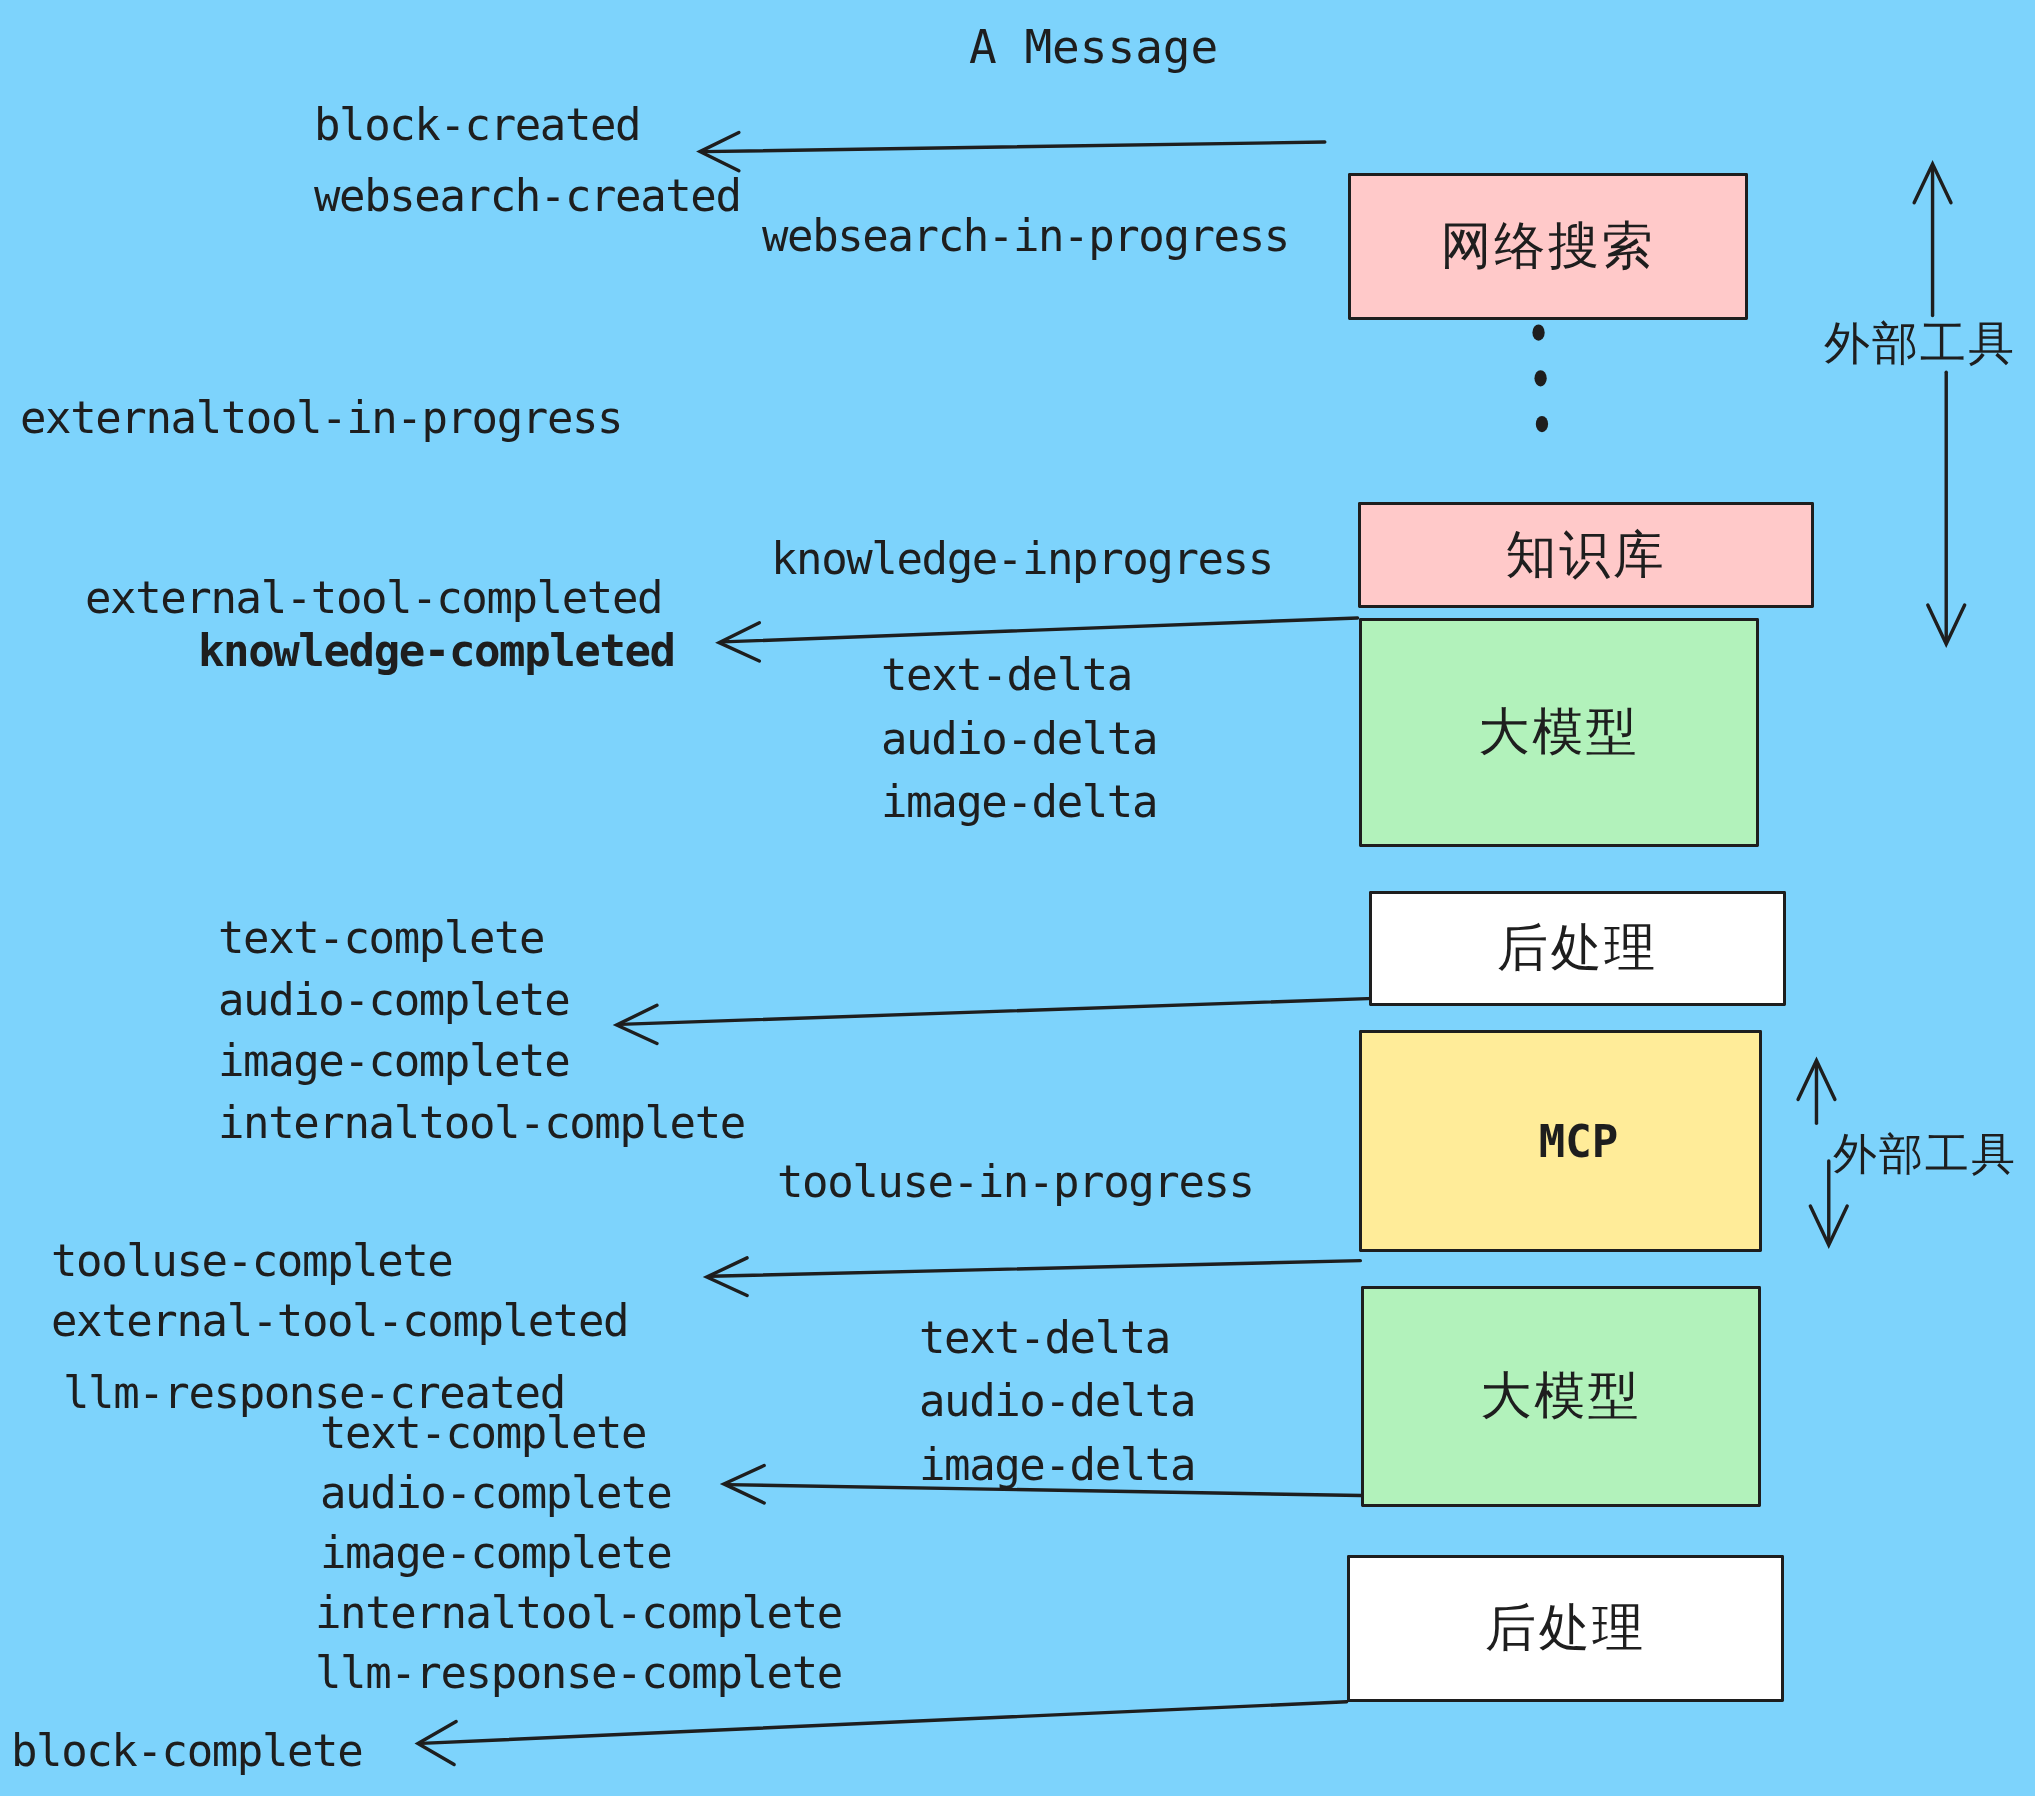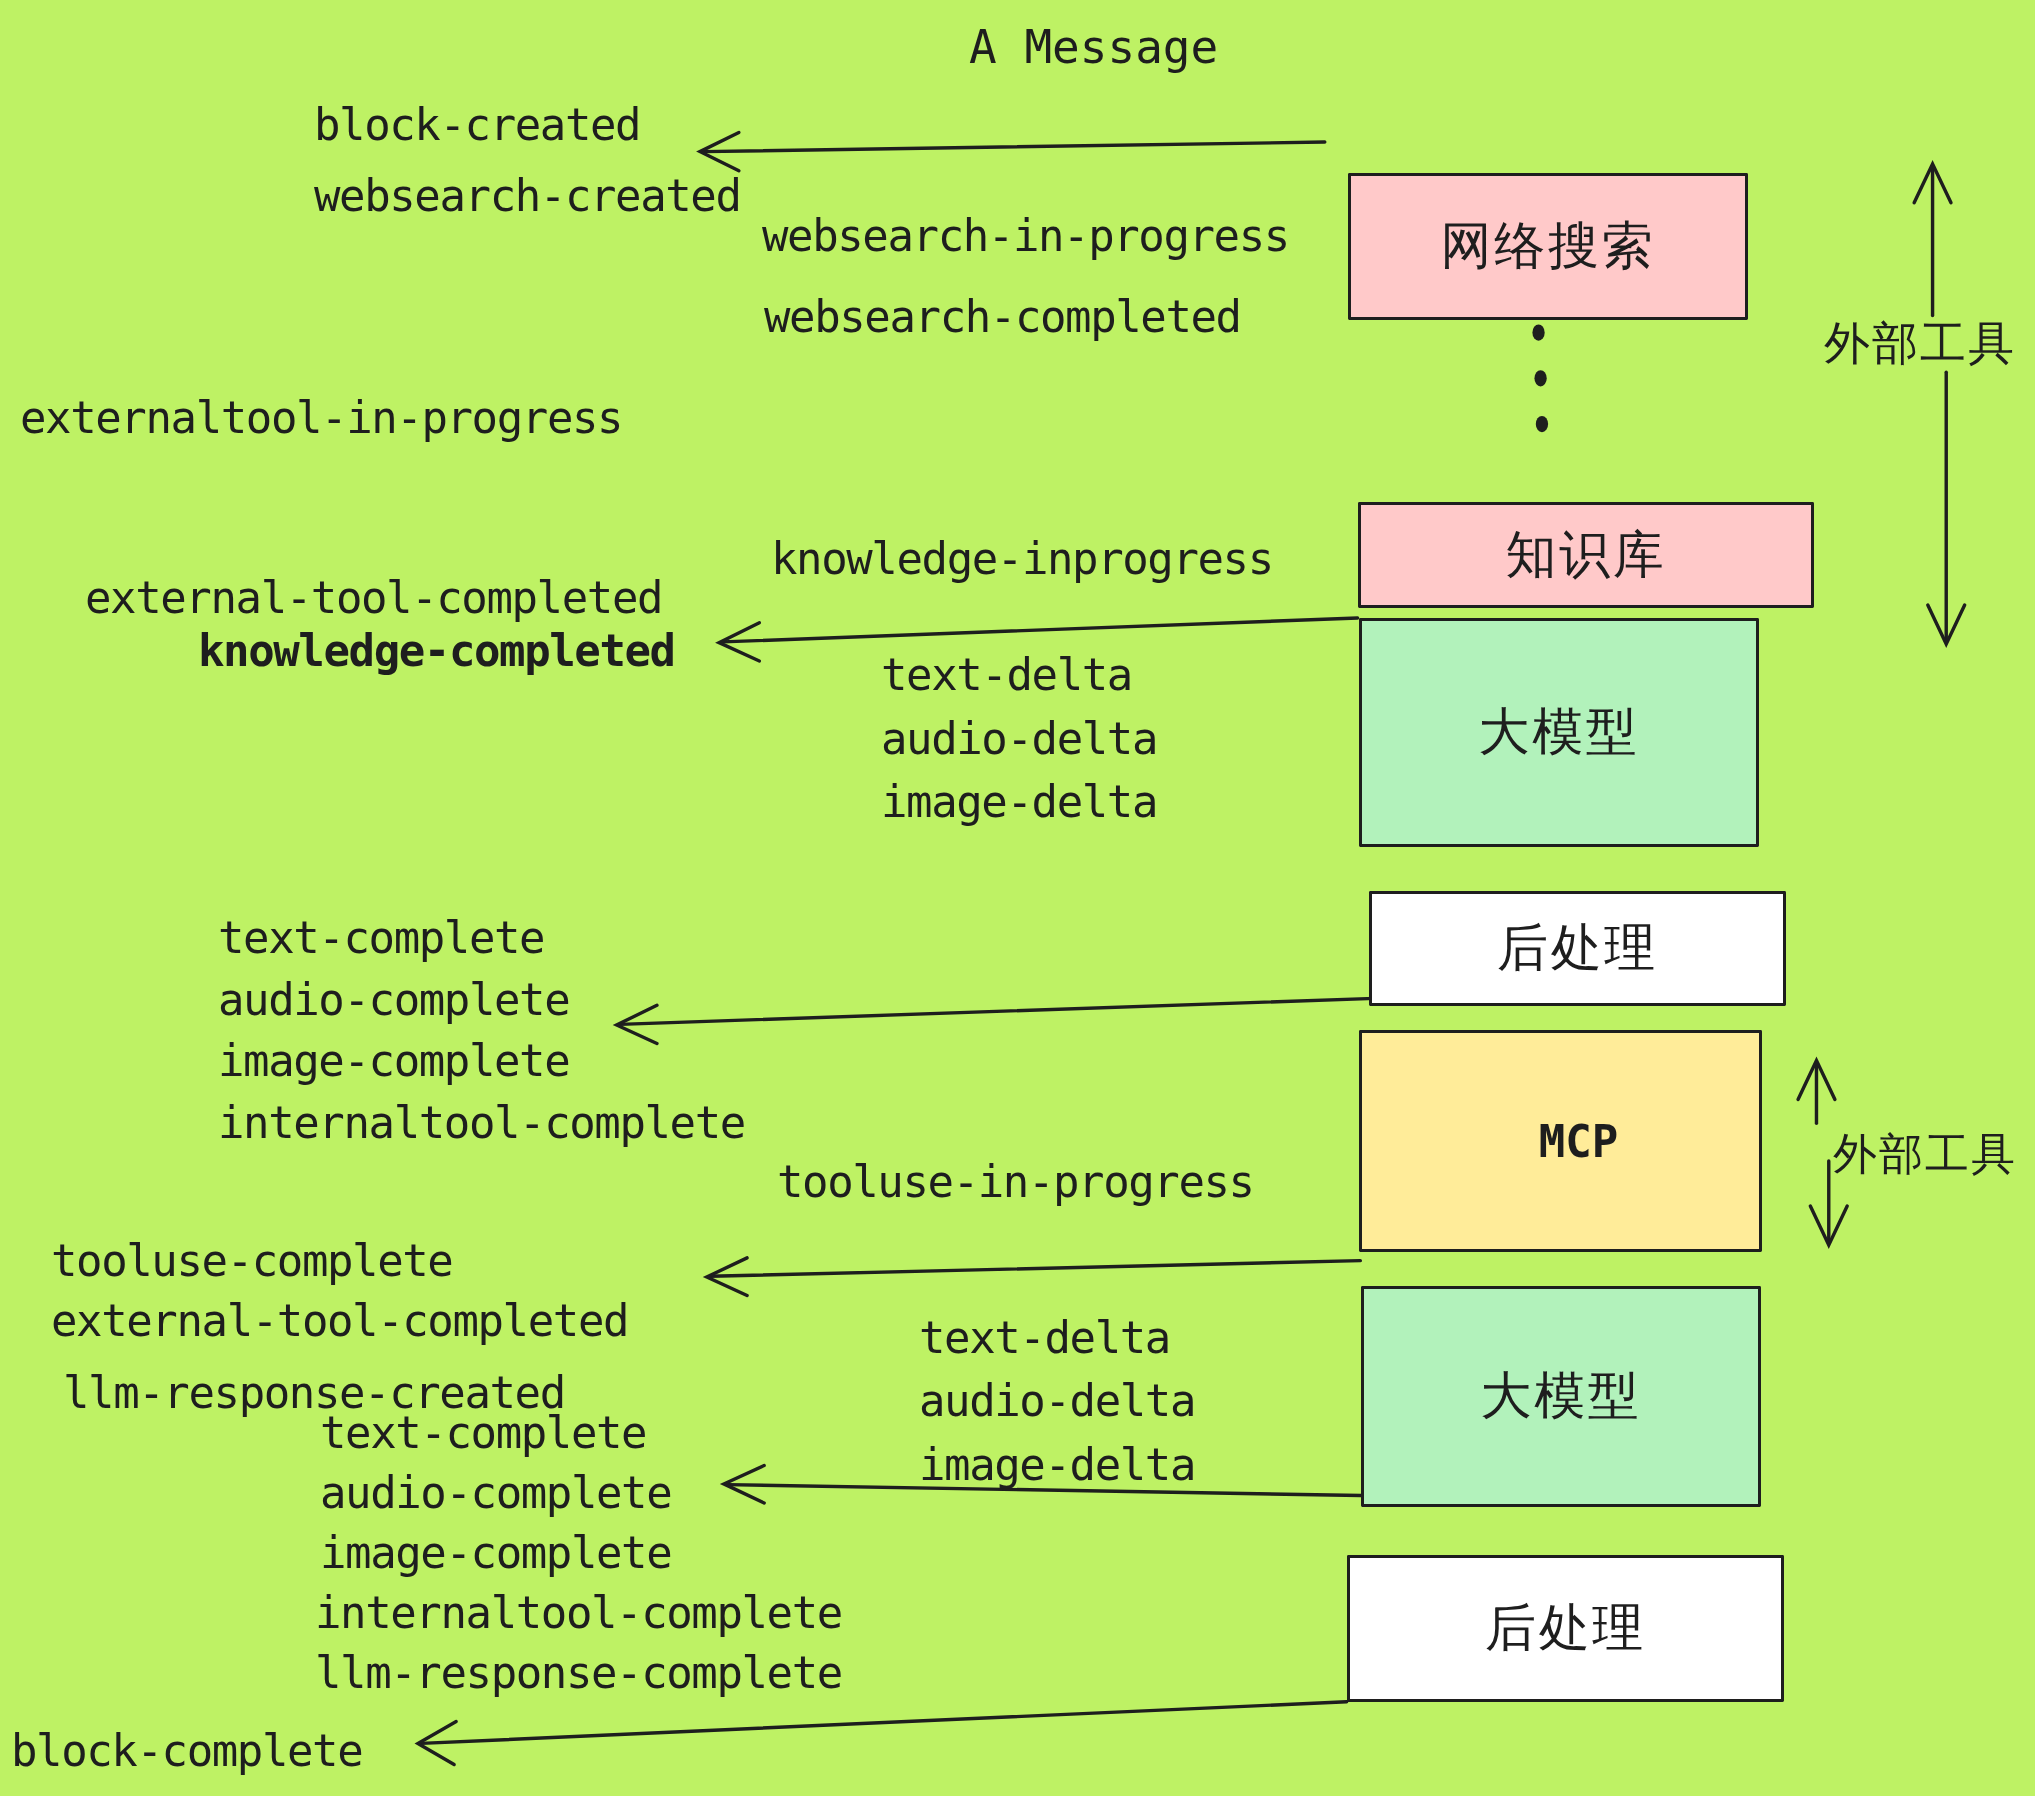--- a/index.html
+++ b/index.html
@@ -1,20 +1,20 @@
 <!DOCTYPE html>
 <html style="font-size:11px"><head>
 <meta charset="utf-8">
 <style>
   html,body{margin:0;padding:0;background:#ffffff;}
   .canvas{
     position:relative;
     width:2035px;
     height:1796px;
-    background:#bef264;
+    background:#7dd3fc;
     overflow:hidden;
     font-family:"DejaVu Sans Mono", monospace;
     color:#1e1e1e;
   }
   .overlay{
     position:absolute;left:0;top:0;width:2035px;height:1796px;
   }
   .title{
     position:absolute;
     font:400 46px/1.1 "DejaVu Sans Mono", monospace;
@@ -123,21 +123,20 @@
       <ellipse cx="2256" cy="554" rx="9" ry="12"></ellipse>
       <ellipse cx="2258" cy="621" rx="9" ry="12"></ellipse>
     </g>
   </svg>
 
   <div class="title" style="left:969px;top:22px;">A Message</div>
 
   <div class="event" style="left:314px;top:102px;">block-created</div>
   <div class="event" style="left:314px;top:173px;">websearch-created</div>
   <div class="event" style="left:762px;top:213px;">websearch-in-progress</div>
-  <div class="event" style="left:764px;top:294px;">websearch-completed</div>
   <div class="event" style="left:20px;top:395px;">externaltool-in-progress</div>
   <div class="event" style="left:765px;top:536px;margin-left:6px;">knowledge-inprogress</div>
   <div class="event" style="left:85px;top:575px;">external-tool-completed</div>
   <div class="event" style="left:198px;top:628px;font-weight:bold;">knowledge-completed</div>
   <div class="event" style="left:881px;top:652px;">text-delta</div>
   <div class="event" style="left:881px;top:716px;">audio-delta</div>
   <div class="event" style="left:881px;top:779px;">image-delta</div>
   <div class="event" style="left:218px;top:915px;">text-complete</div>
   <div class="event" style="left:218px;top:977px;">audio-complete</div>
   <div class="event" style="left:218px;top:1038px;">image-complete</div>

